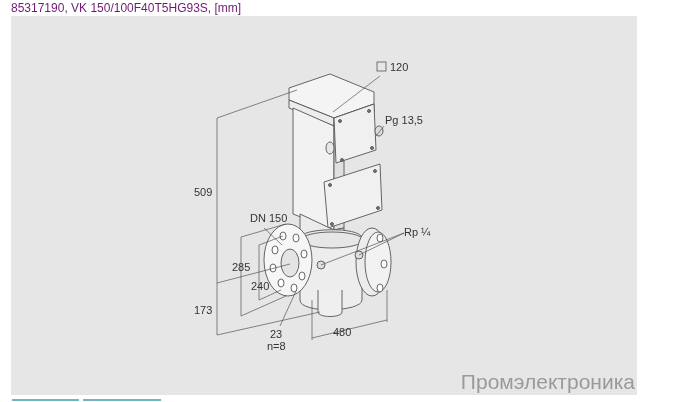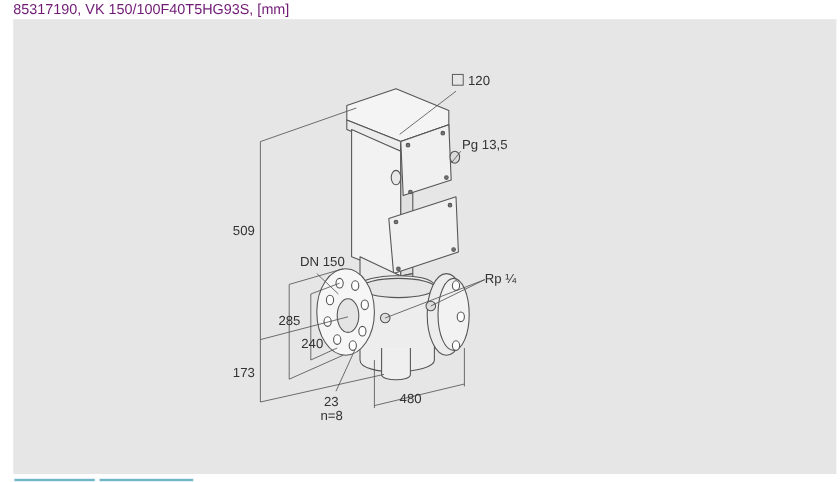--- a/index.html
+++ b/index.html
@@ -1,20 +1,20 @@
 <!DOCTYPE html>
 <html><head>
 <meta charset="utf-8">
 <style>
   html, body { margin: 0; padding: 0; background: #ffffff; }
   body { width: 700px; height: 402px; position: relative; overflow: hidden;
          font-family: "Liberation Sans", sans-serif; }
   .title { position: absolute; left: 11px; top: 1px; font-size: 12px; color: #701a75;
            line-height: 14px; white-space: nowrap; }
-  .panel { position: absolute; left: 11px; top: 16px; width: 686px; height: 379px;
+  .panel { position: absolute; left: 11px; top: 16px; width: 626px; height: 379px;
            background: #e6e6e6; }
   .drawing { position: absolute; left: 0; top: 0; }
   .watermark { position: absolute; right: 2px; bottom: 0px; font-size: 21px; color: #9a9a9a;
                line-height: 26px; white-space: nowrap; }
   .tabbar { position: absolute; left: 11px; top: 399px; height: 3px; }
   .tab { position: absolute; top: 0; height: 2px; background: #6fb6c8; }
   .lbl { font-family: "Liberation Sans", sans-serif; font-size: 11px; fill: #333333; }
 </style>
 </head>
 <body>
@@ -107,18 +107,19 @@
     <text class="lbl" x="250" y="222">DN 150</text>
     <text class="lbl" x="404" y="236">Rp ¼</text>
     <text class="lbl" x="232" y="271">285</text>
     <text class="lbl" x="251" y="290">240</text>
     <text class="lbl" x="194" y="314">173</text>
     <text class="lbl" x="270" y="338">23</text>
     <text class="lbl" x="267" y="350">n=8</text>
     <text class="lbl" x="333" y="336">480</text>
   </svg>
 
+  <div class="watermark">Промэлектроника</div>
 </div>
 
 <div class="tabbar">
   <div class="tab" style="left:1px; width:67px;"></div>
   <div class="tab" style="left:72px; width:78px;"></div>
 </div>
 
 </body></html>

